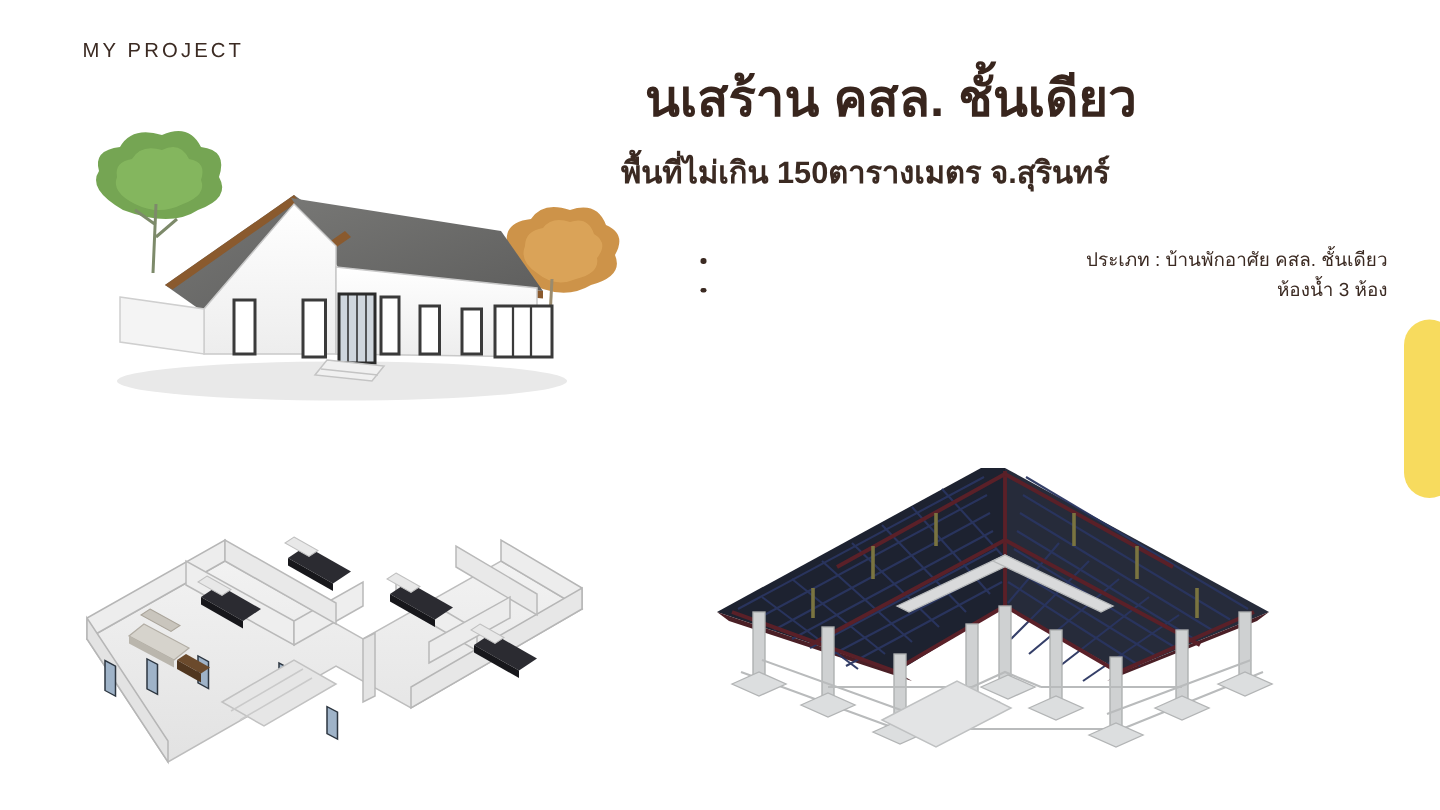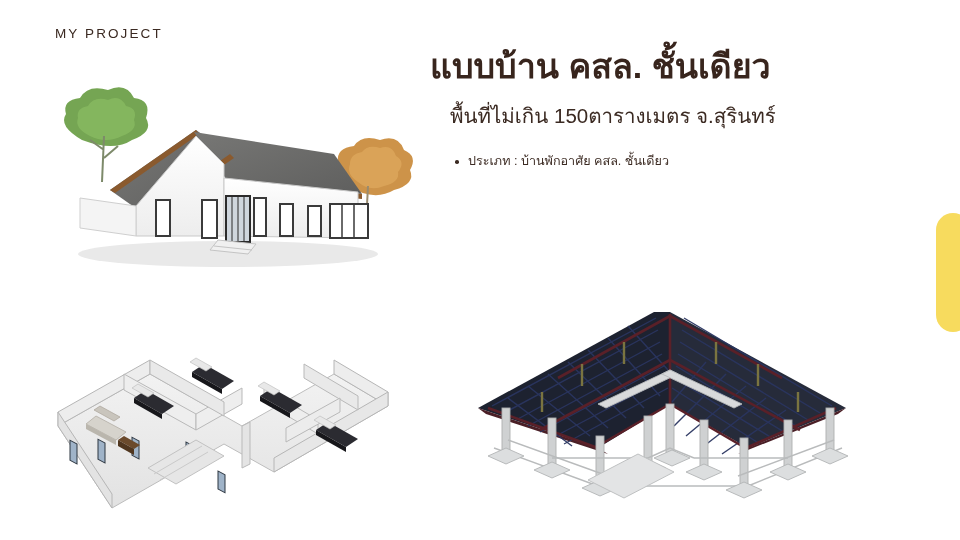--- a/index.html
+++ b/index.html
@@ -10,20 +10,21 @@
   }
   body {
     font-family: "Liberation Sans", "DejaVu Sans", sans-serif;
   }
   #slide {
     position: relative;
     width: 960px;
     height: 540px;
     background: #ffffff;
     overflow: hidden;
+    text-align: right;
   }
 
   
   .project-label {
     position: absolute;
     left: 55px;
     top: 26px;
     font-size: 13.5px;
     letter-spacing: 2.1px;
     color: #3b2a22;
@@ -38,34 +39,34 @@
     top: 47px;
     font-size: 34px;
     line-height: 1.12;
     font-weight: 700;
     color: #38251d;
     letter-spacing: 0px;
     white-space: nowrap;
   }
   .subheadline {
     position: absolute;
-    left: 450px;
+    left: 414px;
     top: 104px;
     font-size: 20.5px;
     line-height: 1.2;
-    font-weight: 400;
+    font-weight: 700;
     color: #3b2a22;
     white-space: nowrap;
   }
   .bullets {
     position: absolute;
     left: 449px;
     top: 148px;
     width: 460px;
-    margin: 4px;
+    margin: 16px;
     padding: 0;
     list-style: none;
   }
   .bullets li {
     position: relative;
     padding-left: 15px;
     font-size: 12.6px;
     line-height: 19.6px;
     color: #3b2a22;
     white-space: nowrap;
@@ -341,23 +342,24 @@
         <path d="M238 164 L256 156 L274 164 L256 172 Z"></path>
         <path d="M278 182 L296 174 L314 182 L296 190 Z"></path>
         <path d="M322 164 L340 156 L358 164 L340 172 Z"></path>
         <path d="M364 148 L382 140 L400 148 L382 156 Z"></path>
       </g>
 
       <path d="M140 172 L190 146 L226 164 L176 190 Z" fill="#e3e4e5" stroke="#bfc1c2" stroke-width="1"></path>
     </svg>
   </div>
 
-  <div class="headline">แบบบ้าน คสล. ชั้นเดียว</div>
+  <div class="headline">นเสร้าน คสล. ชั้นเดียว</div>
 
   <div class="subheadline">พื้นที่ไม่เกิน 150ตารางเมตร จ.สุรินทร์</div>
 
   <ul class="bullets">
     <li>ประเภท : บ้านพักอาศัย คสล. ชั้นเดียว</li>
+    <li>ห้องน้ำ 3 ห้อง</li>
   </ul>
 
   <div class="yellow-tab"></div>
 
 </div>
 
 </body></html>

